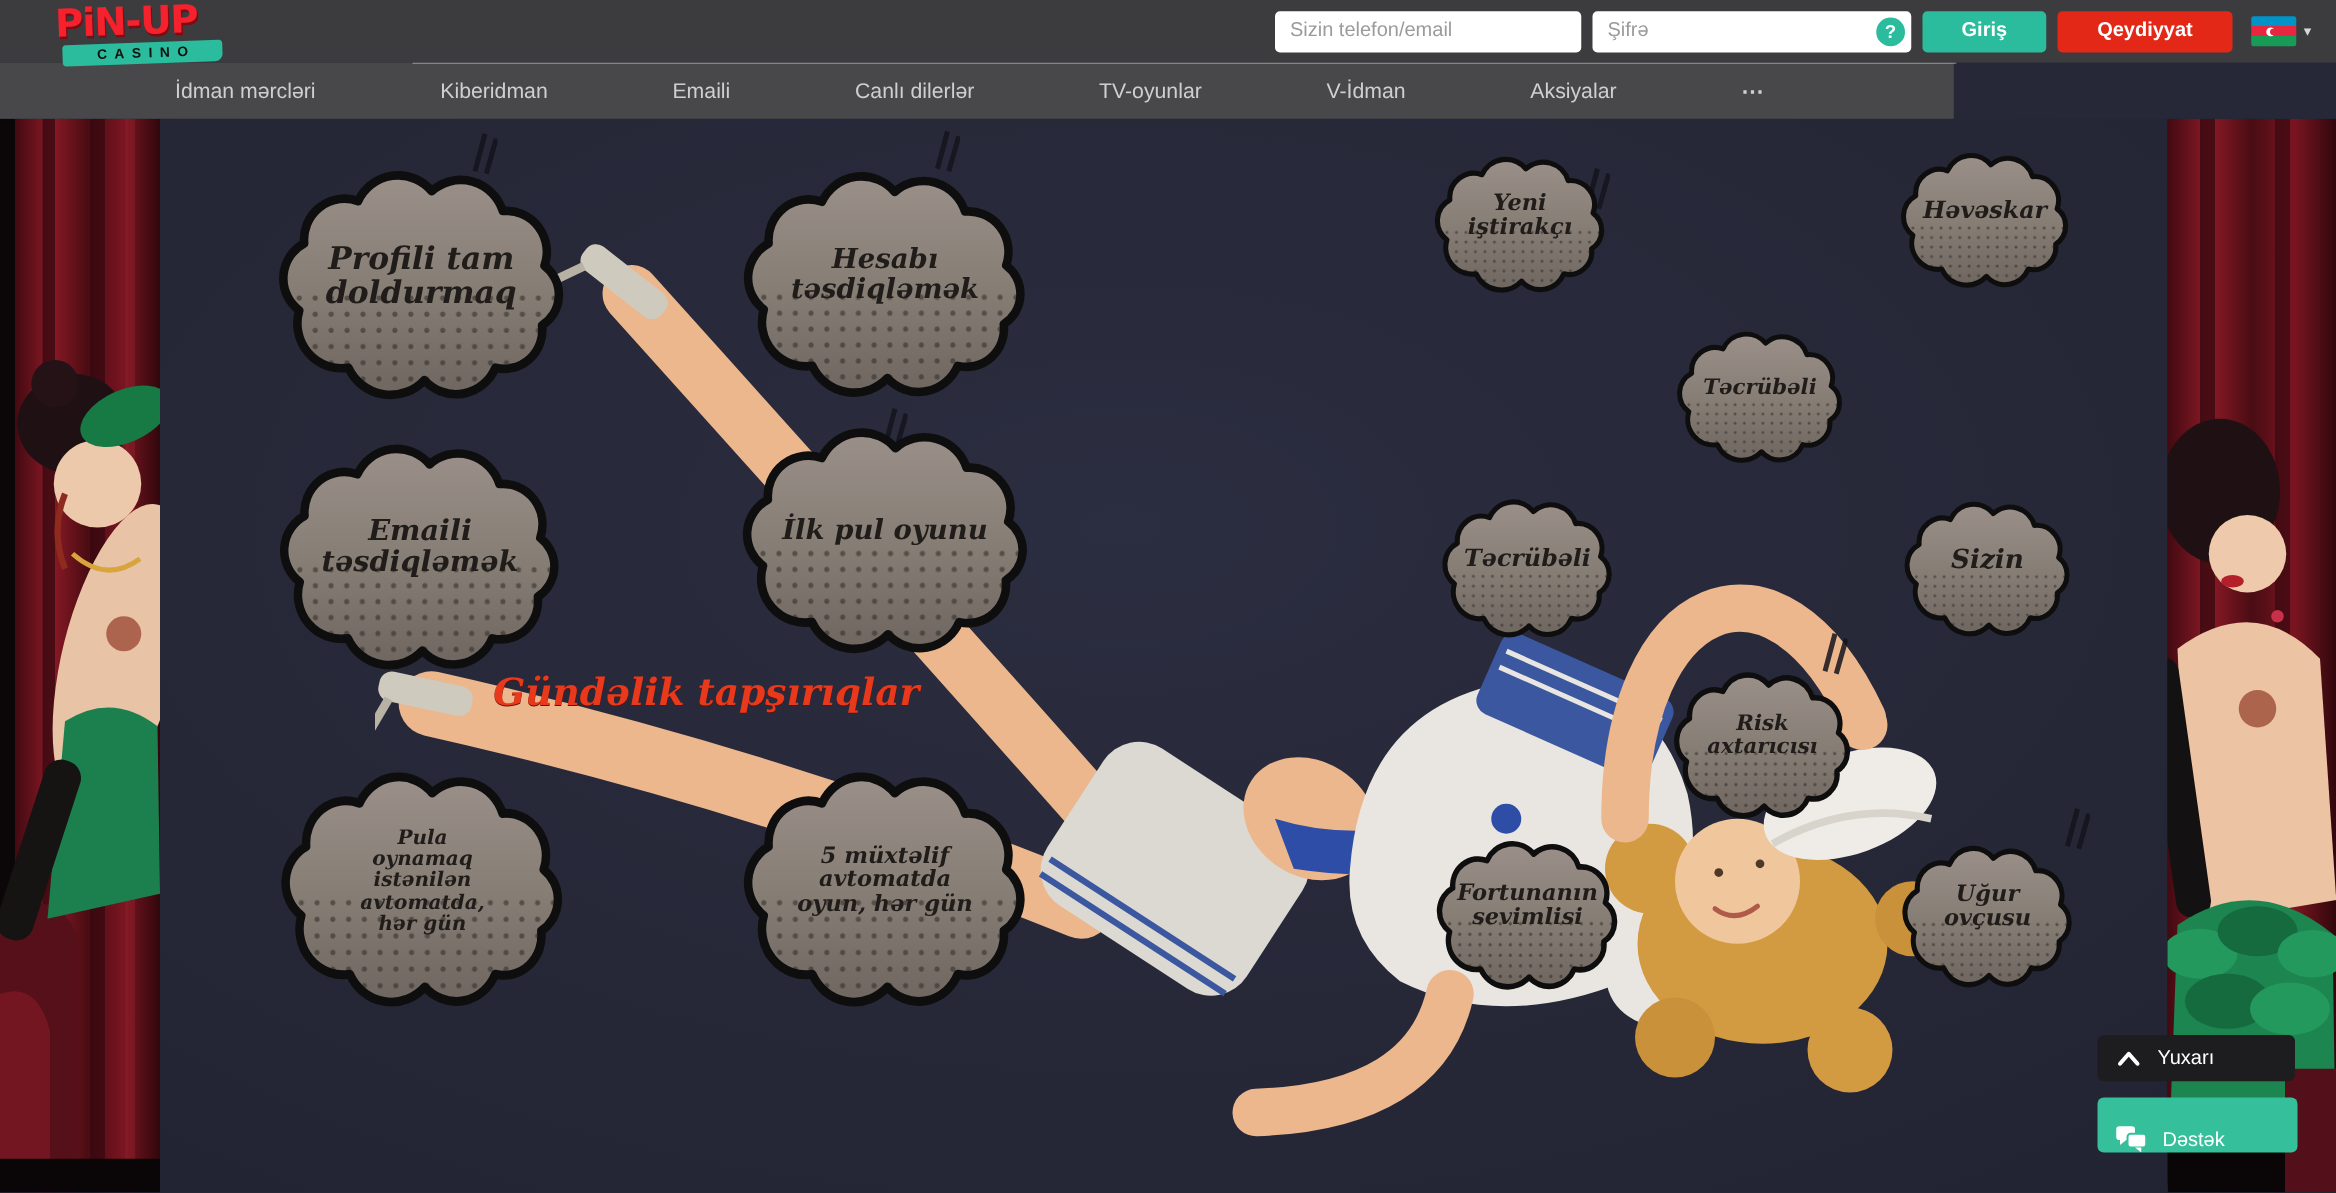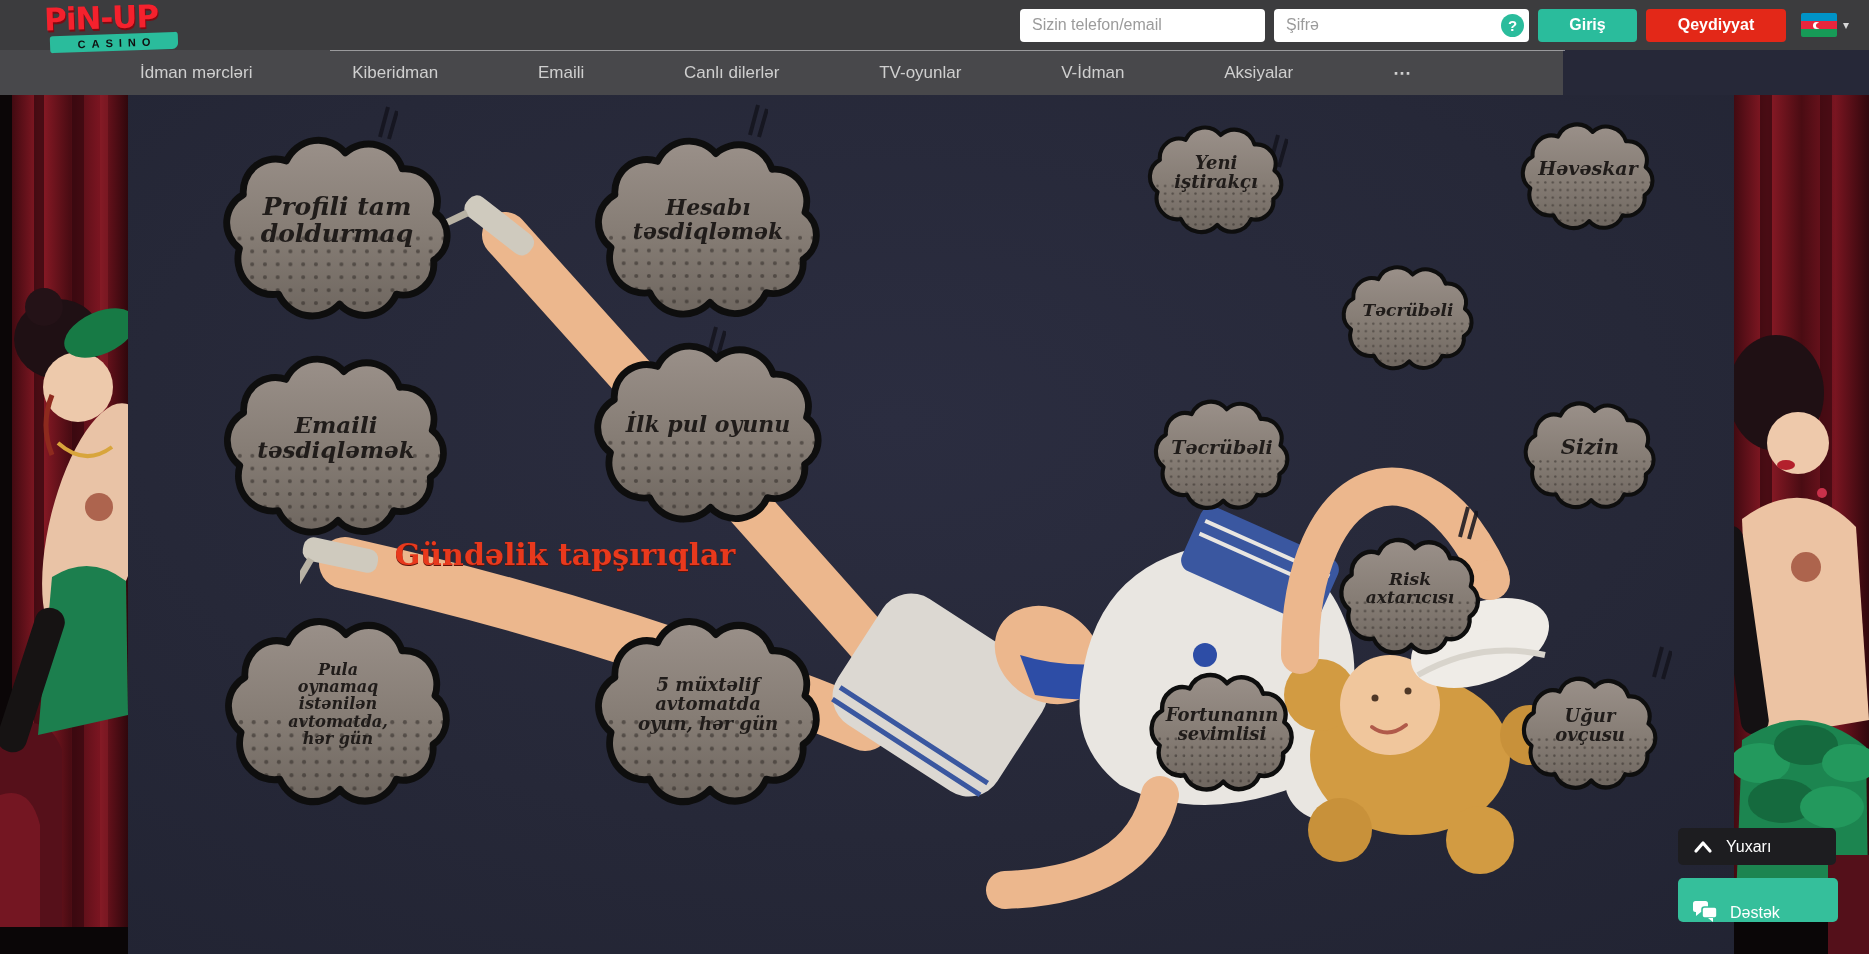--- a/index.html
+++ b/index.html
@@ -56,21 +56,21 @@
   .cloud{position:absolute;}
   .cloud-svg{position:absolute;inset:0;width:100%;height:100%;}
   .cloud-outline{fill:none;stroke:#0e0e0e;stroke-width:7;stroke-linejoin:round;}
   .cloud-label{
     position:absolute;inset:0;display:flex;align-items:center;justify-content:center;
     text-align:center;padding:6px 16px 22px 16px;box-sizing:border-box;white-space:pre-line;
     font-family:"DejaVu Serif",serif;font-style:italic;font-weight:700;line-height:1.08;color:#201c1a;
   }
   .daily-title{
     position:absolute;left:380px;top:442px;width:370px;z-index:4;text-align:center;
-    font-family:"DejaVu Serif",serif;font-weight:700;font-size:30px;
+    font-family:"DejaVu Serif",serif;font-style:italic;font-weight:700;font-size:30px;
     color:#e8391d;text-shadow:0 1px 0 #5e130a;
   }
   .motion-mark{position:absolute;z-index:3;opacity:.85;}
   
   .float-btn{position:absolute;display:flex;align-items:center;gap:12px;z-index:40;border-radius:5px;
     color:#fff;font-size:16px;cursor:pointer;padding:0 14px;box-sizing:border-box;}
   .up-btn{left:1678px;top:828px;width:158px;height:37px;background:#1d1d20;}
   .support-btn{left:1678px;top:878px;width:160px;height:44px;background:#35bf9b;font-weight:400;align-items:flex-end;}
 </style>
 </head>

